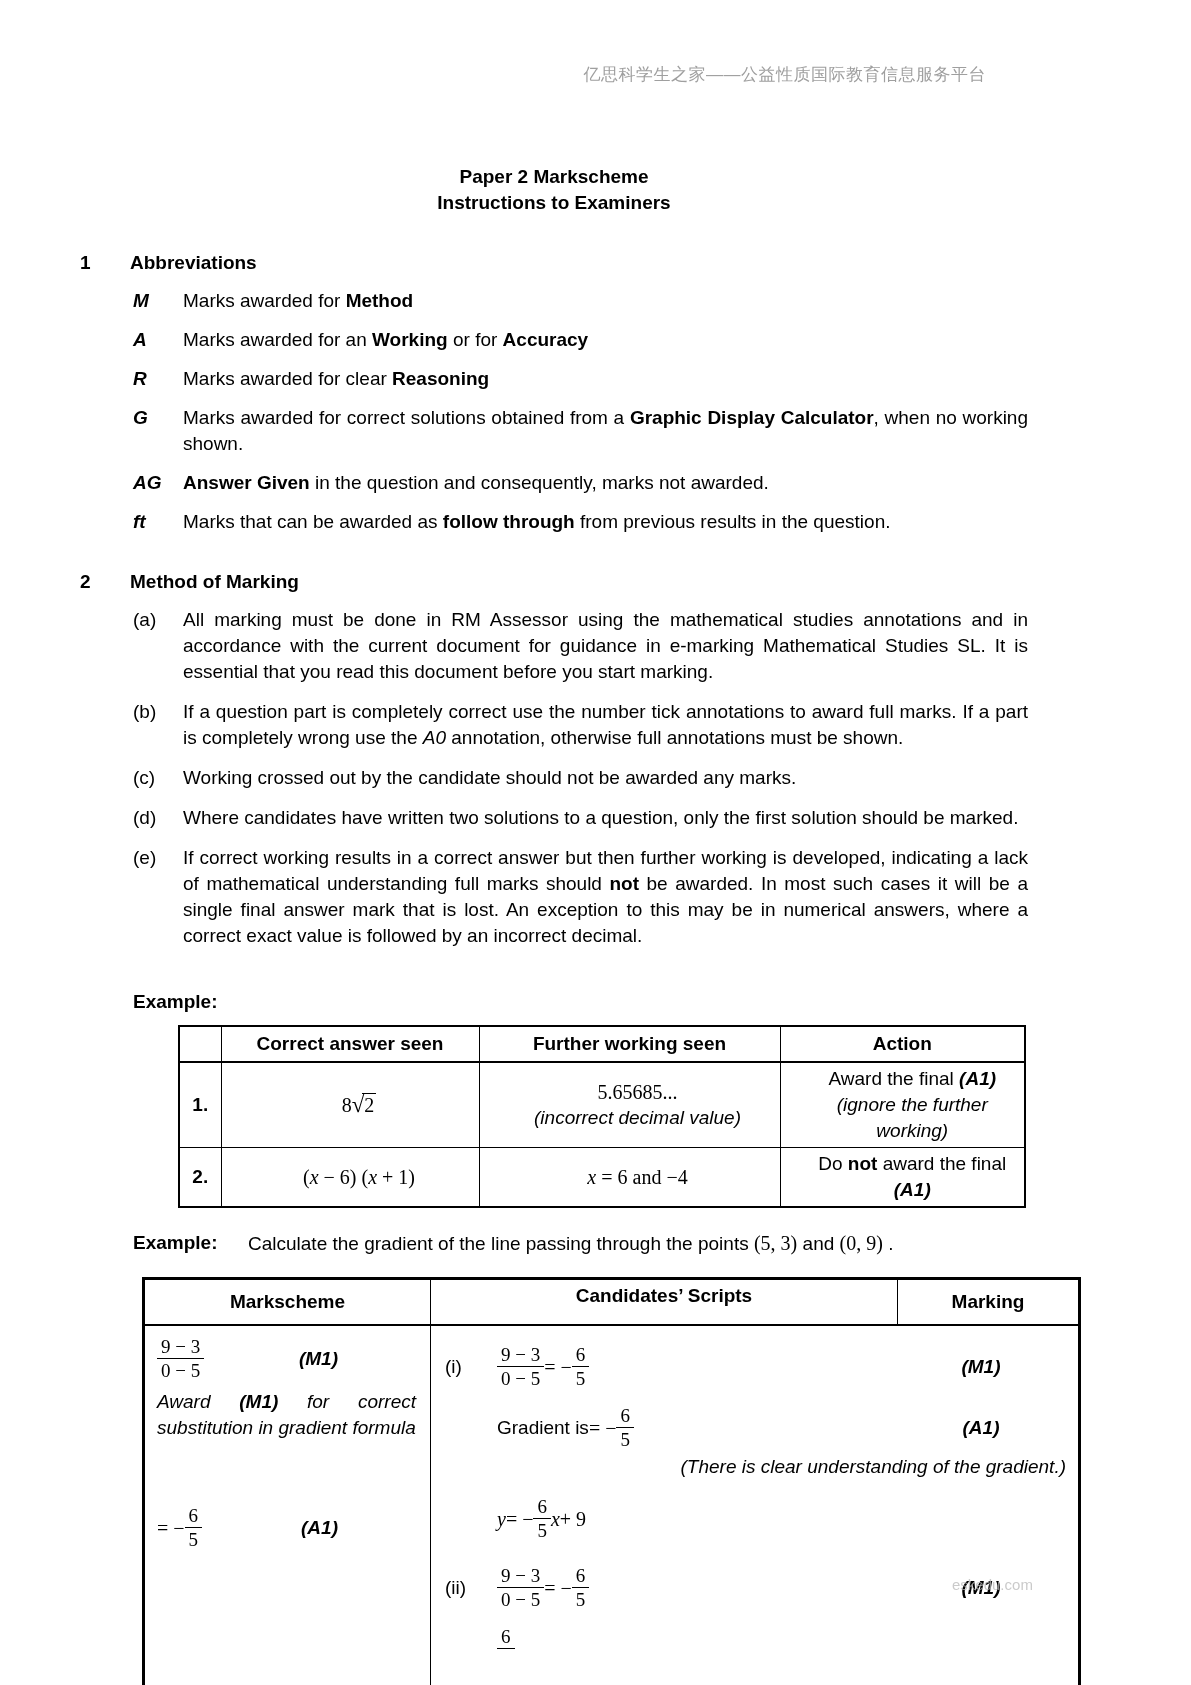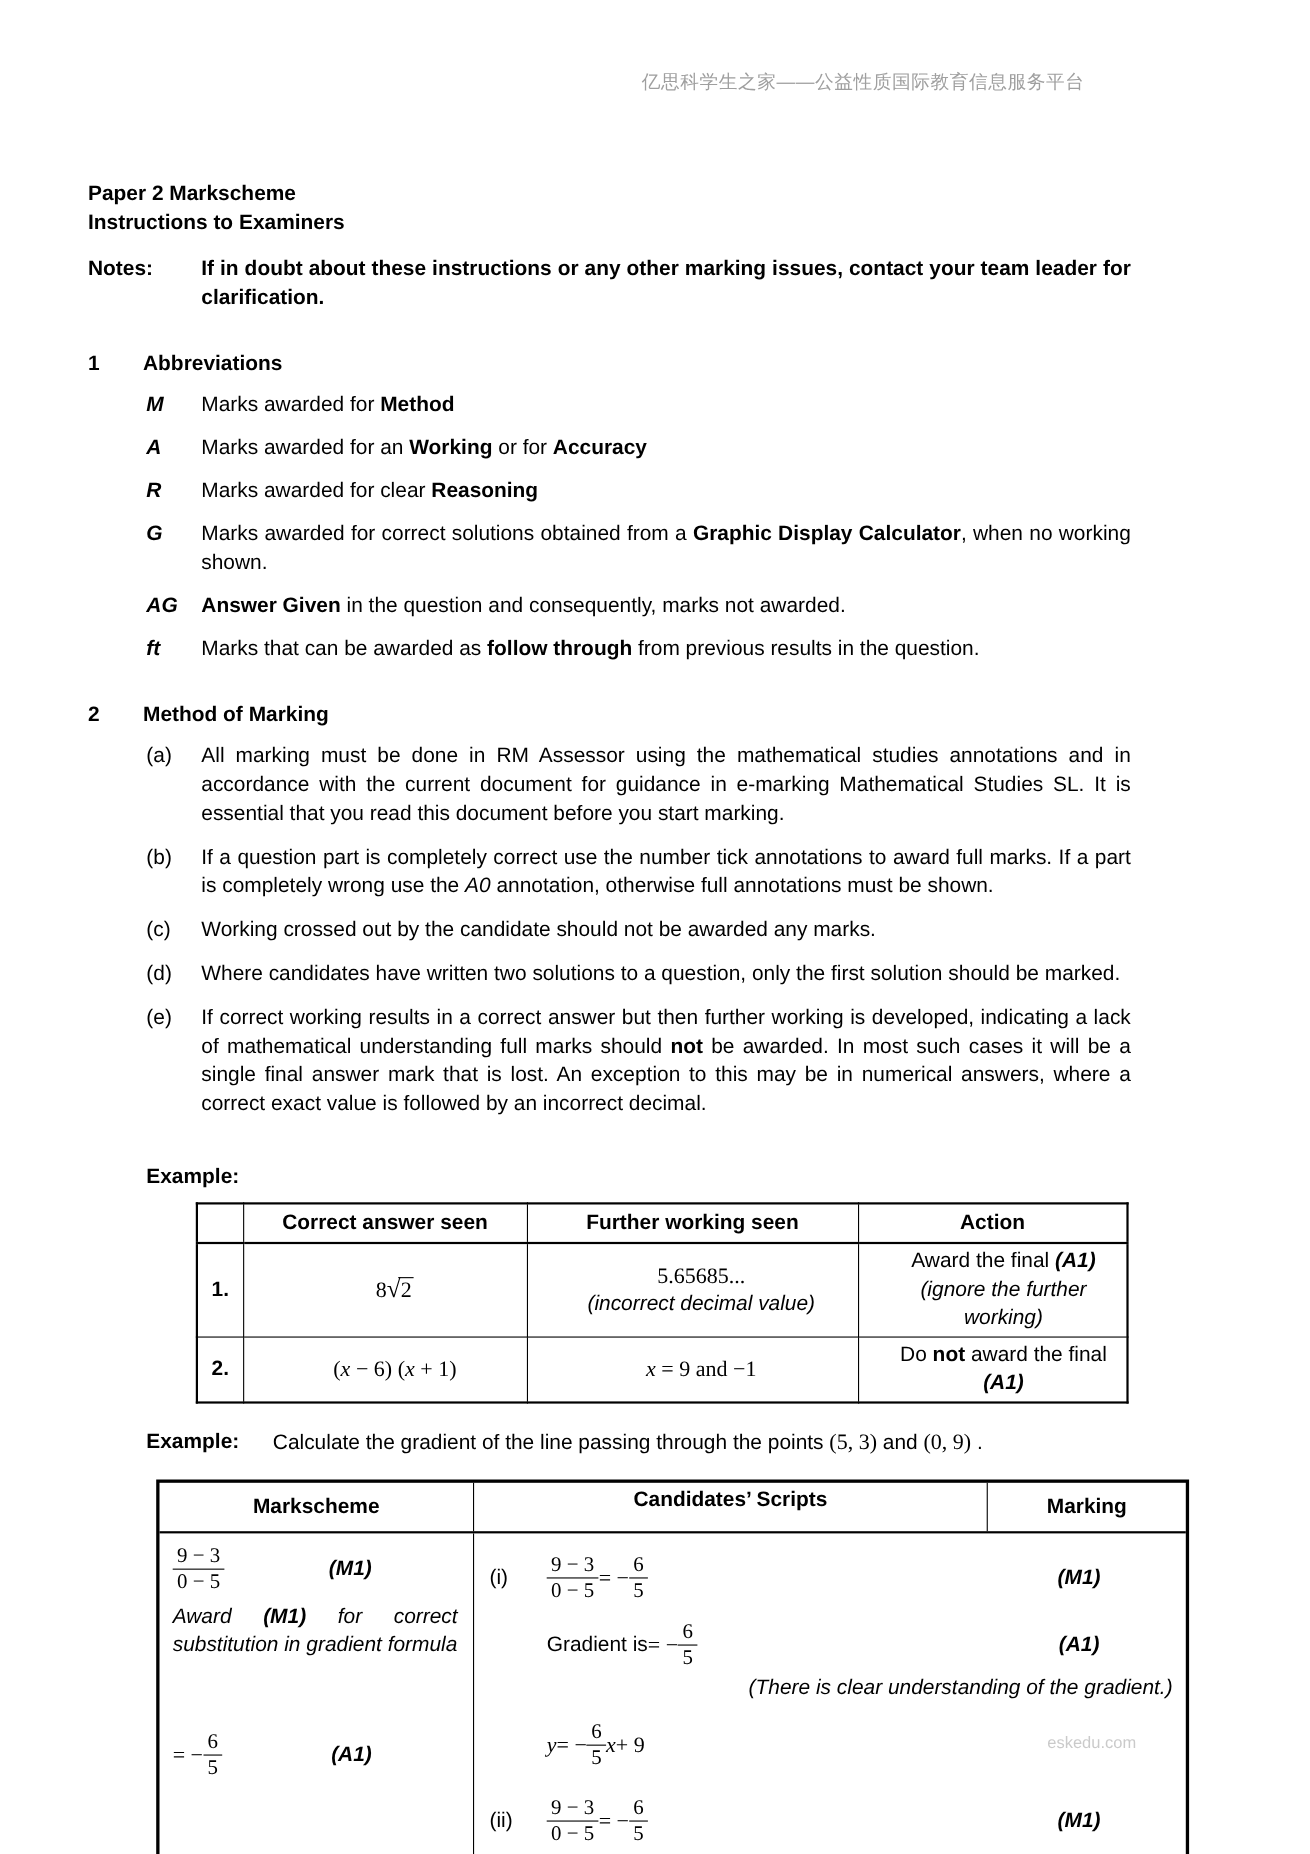--- a/index.html
+++ b/index.html
@@ -16,21 +16,21 @@
     overflow: hidden;
   }
   .wm-top {
     position: absolute; top: 50px; right: 205px;
     color: #9f9f9f; font-size: 17px; letter-spacing: .5px;
   }
   .wm-bottom {
     position: absolute; top: 1560px; left: 952px;
     color: #b9b9b9; font-size: 15px; opacity: .75; z-index: 5;
   }
-  .title { margin: 152px 163px 0 80px; text-align: left; font-weight: bold; }
+  .title { margin: 152px 163px 0 80px; text-align: center; font-weight: bold; }
   .row { display: flex; }
   .notes { margin: 16px 163px 0 80px; font-weight: bold; }
   .notes .lbl { flex: 0 0 103px; }
   .notes .txt { flex: 1; text-align: justify; }
   .sec-head { margin: 34px 163px 0 80px; font-weight: bold; }
   .sec-head .num { flex: 0 0 50px; }
   .item { margin: 13px 0 0 133px; width: 895px; }
   .item .key { flex: 0 0 50px; font-weight: bold; font-style: italic; }
   .item .lab { flex: 0 0 50px; }
   .item .txt { flex: 1; text-align: justify; }
@@ -92,24 +92,20 @@
 
 <div class="page">
 
   <div class="wm-top">亿思科学生之家——公益性质国际教育信息服务平台</div>
 
   <div class="title">
     <div>Paper 2 Markscheme</div>
     <div>Instructions to Examiners</div>
   </div>
 
-  <div class="row notes">
-    <span class="lbl">Notes:</span>
-    <span class="txt">If in doubt about these instructions or any other marking issues, contact your team leader for clarification.</span>
-  </div>
 
   <div class="row sec-head">
     <span class="num">1</span>
     <span>Abbreviations</span>
   </div>
 
   <div class="row item first">
     <span class="key">M</span>
     <span class="txt"><span>Marks awarded for </span><b class="seg">Method</b></span>
   </div>
@@ -183,21 +179,21 @@
         <div><span>Award the final </span><span class="mk">(A1)</span></div>
         <div class="it">(ignore the further working)</div>
       </td>
     </tr>
     <tr>
       <td class="c-num">2.</td>
       <td class="c-ans">
         <span class="math">(</span><span class="mi">x</span><span class="math"> − 6) (</span><span class="mi">x</span><span class="math"> + 1)</span>
       </td>
       <td class="c-fur">
-        <span class="mi">x</span><span class="math"> = 9  and  −1</span>
+        <span class="mi">x</span><span class="math"> = 6  and  −4</span>
       </td>
       <td class="c-act">
         <span>Do </span><b class="seg">not</b><span> award the final </span><span class="mk">(A1)</span>
       </td>
     </tr>
   </tbody>
     </table>
 
   <div class="row ex2">
     <span class="lbl">Example:</span>

